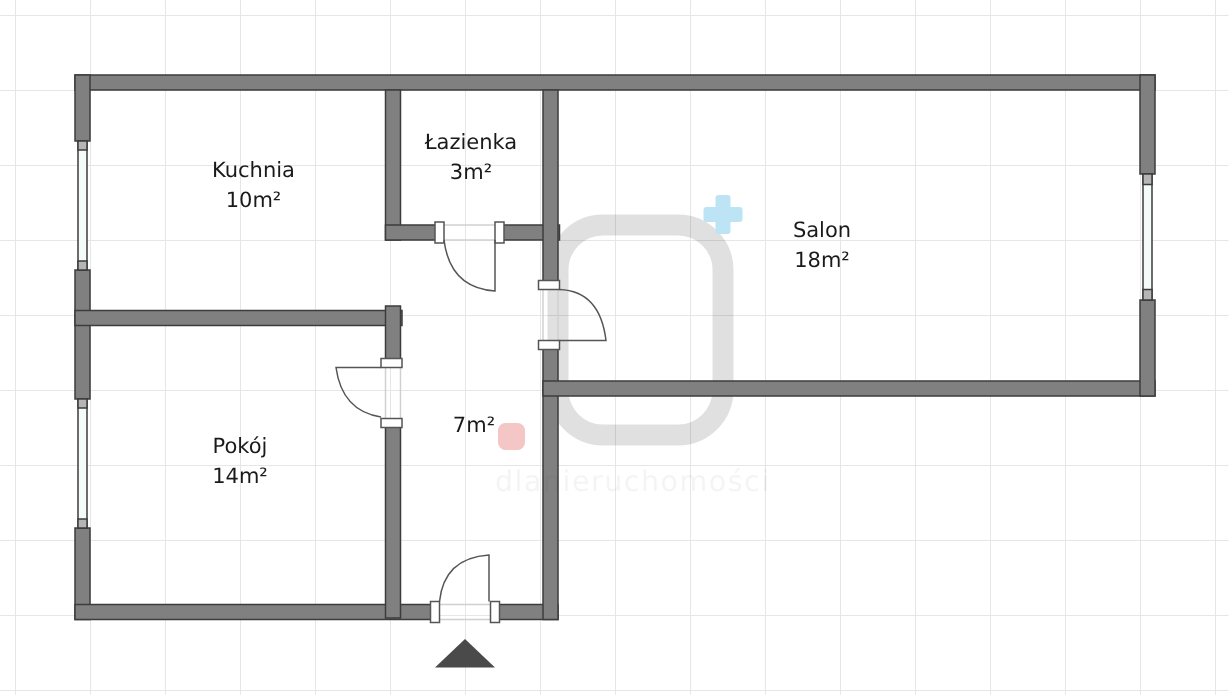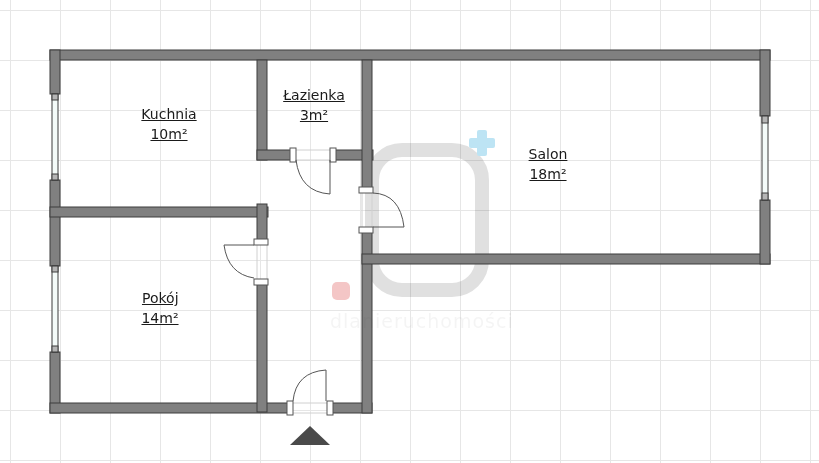--- a/index.html
+++ b/index.html
@@ -9,21 +9,21 @@
     background-image:
       linear-gradient(to right, #e6e6e6 1px, transparent 1px),
       linear-gradient(to bottom, #e6e6e6 1px, transparent 1px);
     background-size: 50px 50px;
     background-position: 10px 10px;
     font-family: "DejaVu Sans", sans-serif;
   }
   #plan { position: absolute; left: 0; top: 0; }
   .room-label {
     position: absolute; text-align: center; font-size: 14px; line-height: 20px;
-    color: #1a1a1a; transform: translate(-50%, -50%); white-space: nowrap; text-decoration: underline;
+    color: #1a1a1a; transform: translate(-50%, -50%); white-space: nowrap;
   }
   .watermark {
     position: absolute; left: 330px; top: 310px; font-size: 19px; color: #404040; opacity: 0.05;
     letter-spacing: 1px;
   }
 </style>
 </head>
 <body>
 
 <svg id="plan" width="819" height="463" viewBox="0 0 819 463" xmlns="http://www.w3.org/2000/svg">
@@ -131,18 +131,19 @@
   <div>10m²</div>
 </div>
 <div class="room-label" style="left:314px;top:105px;">
   <div>Łazienka</div>
   <div>3m²</div>
 </div>
 <div class="room-label" style="left:548px;top:164px;">
   <div>Salon</div>
   <div>18m²</div>
 </div>
-<div class="room-label" style="left:160px;top:308px;text-align:right;">
+<div class="room-label" style="left:160px;top:308px;">
   <div>Pokój</div>
   <div>14m²</div>
 </div>
 <div class="room-label" style="left:316px;top:284px;">
+  <div>7m²</div>
 </div>
 
 </body></html>

